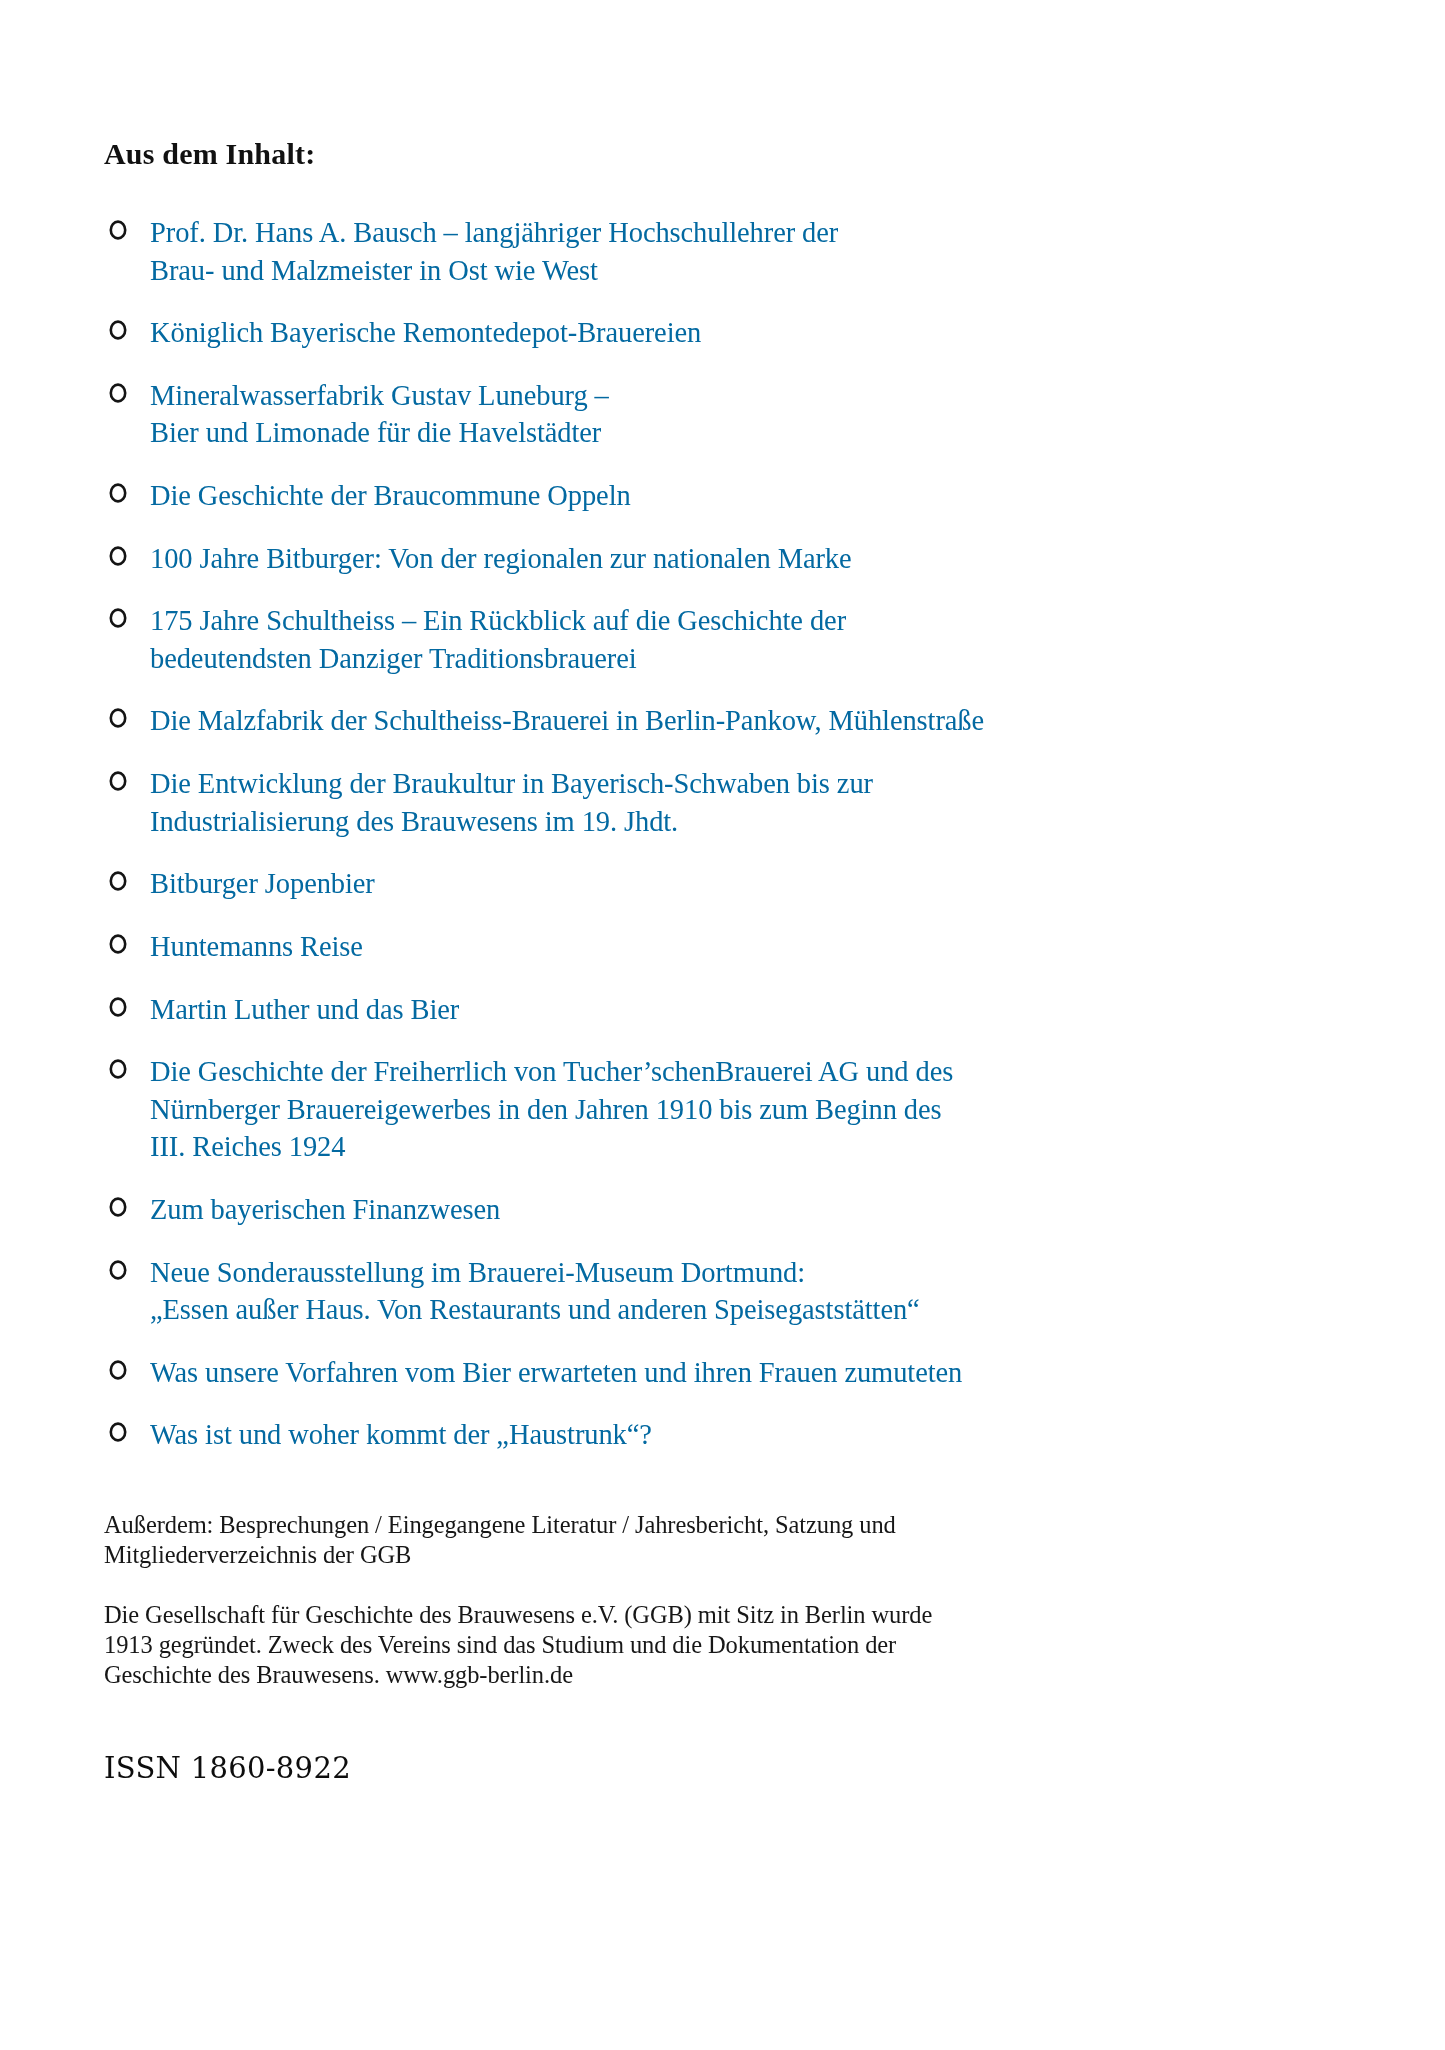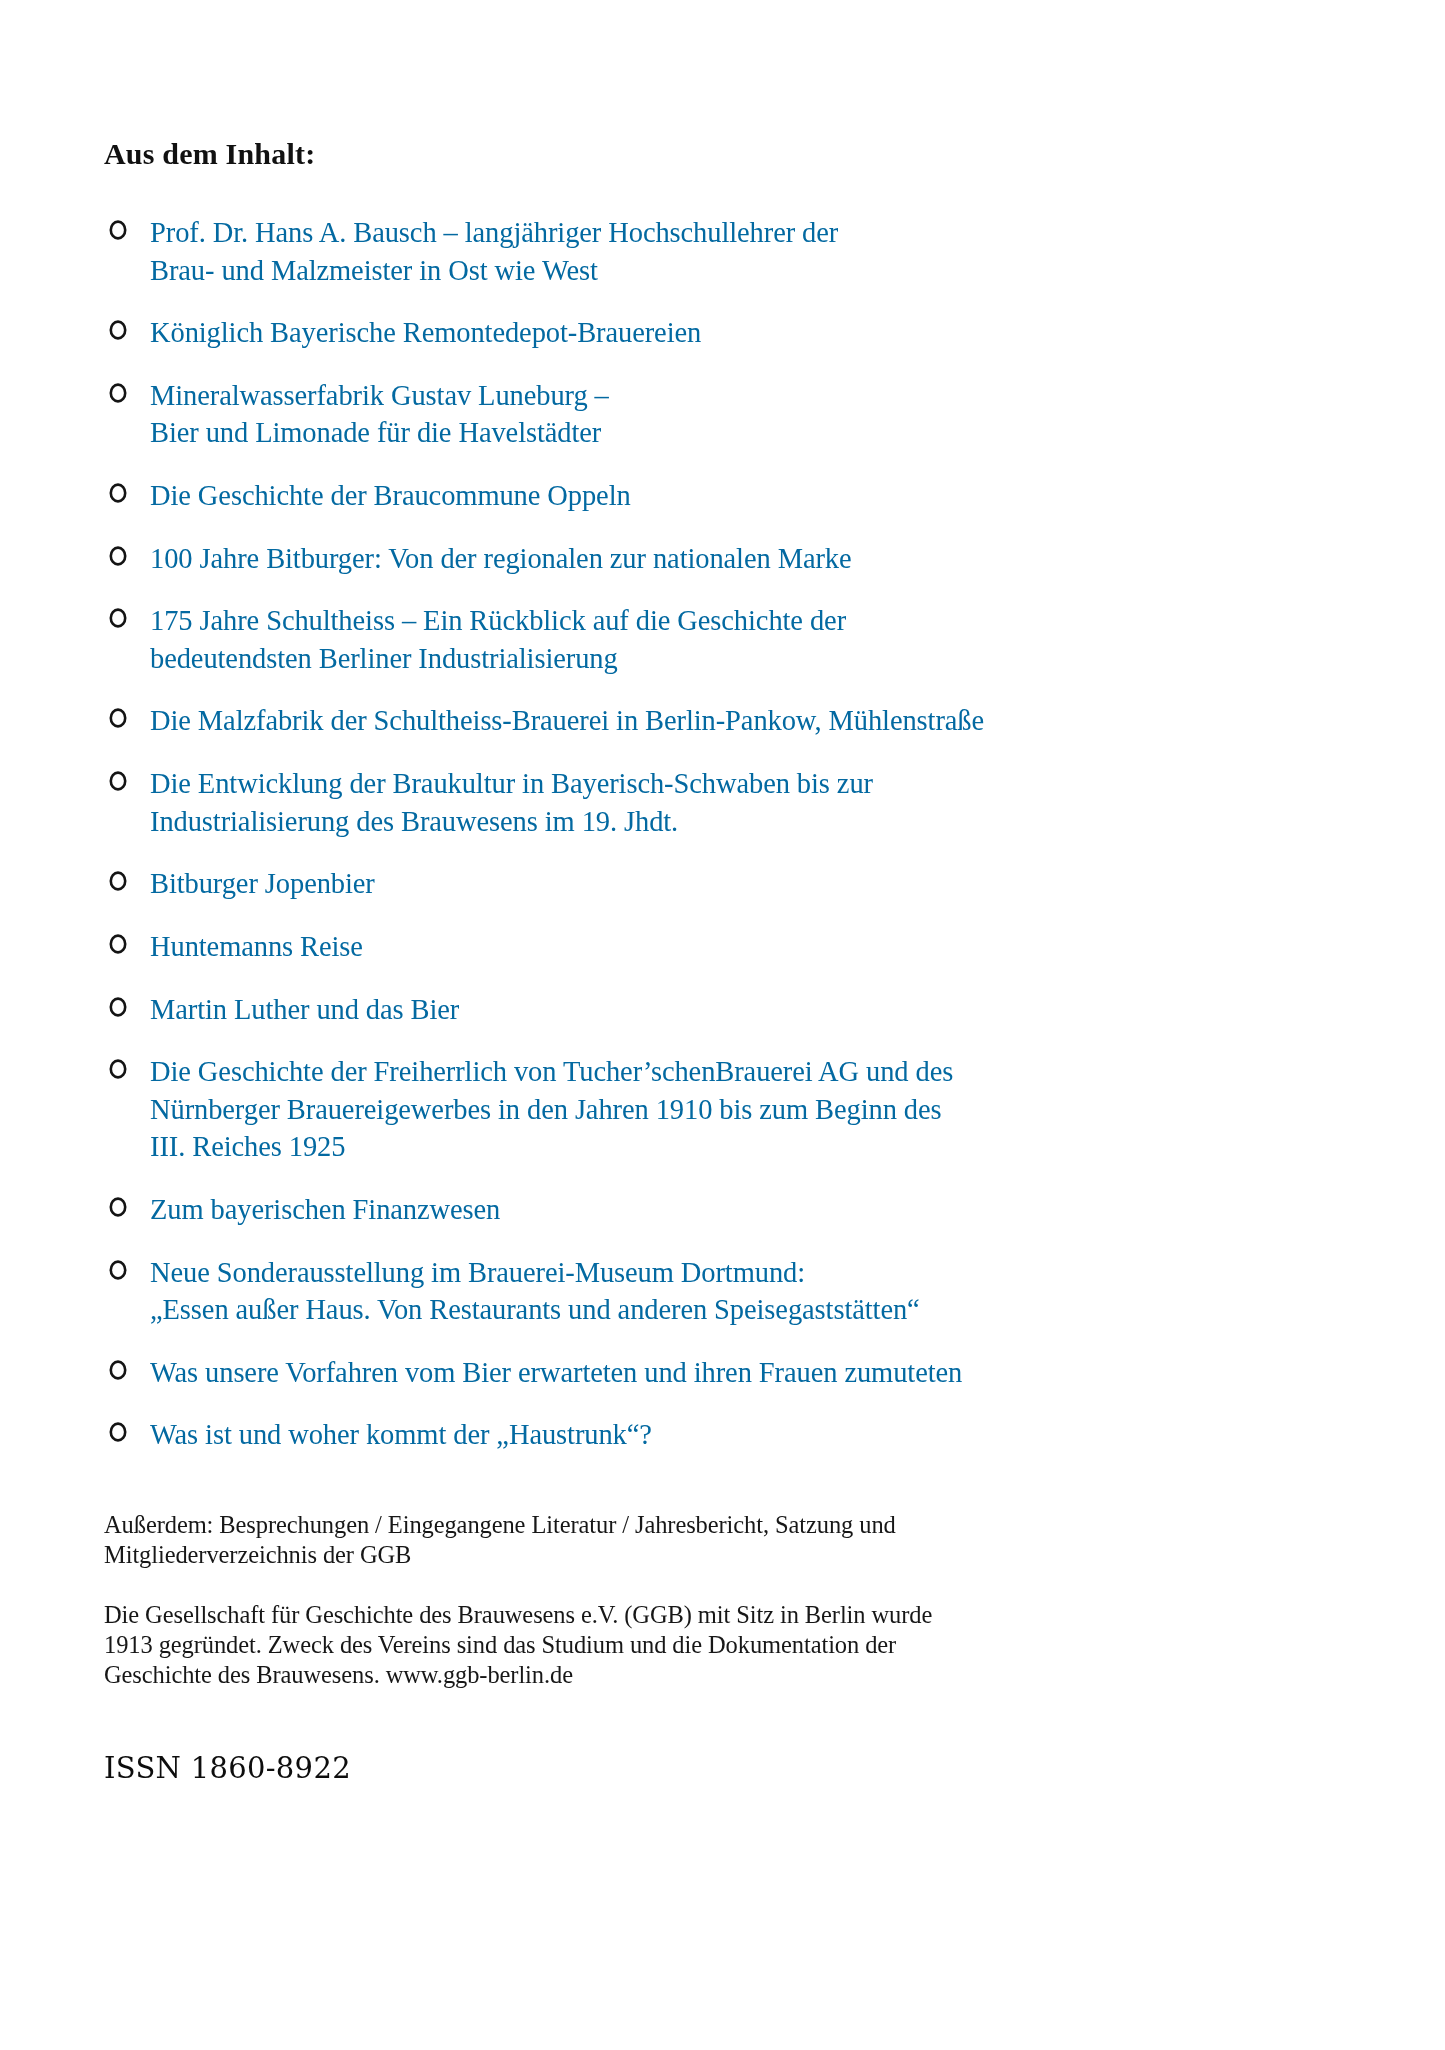--- a/index.html
+++ b/index.html
@@ -149,21 +149,21 @@
         <span class="toc-lines">
           <span class="toc-line">100 Jahre Bitburger: Von der regionalen zur nationalen Marke</span>
         </span>
       </li>
       <li class="toc-item">
         <span class="toc-bullet"><svg width="20" height="26" viewBox="0 0 20 26" aria-hidden="true">
             <ellipse cx="10" cy="16" rx="7.2" ry="8.4" fill="none" stroke="#141414" stroke-width="2.6"></ellipse>
           </svg></span>
         <span class="toc-lines">
           <span class="toc-line">175 Jahre Schultheiss – Ein Rückblick auf die Geschichte der</span>
-          <span class="toc-line">bedeutendsten Berliner Industrialisierung</span>
+          <span class="toc-line">bedeutendsten Danziger Traditionsbrauerei</span>
         </span>
       </li>
       <li class="toc-item">
         <span class="toc-bullet"><svg width="20" height="26" viewBox="0 0 20 26" aria-hidden="true">
             <ellipse cx="10" cy="16" rx="7.2" ry="8.4" fill="none" stroke="#141414" stroke-width="2.6"></ellipse>
           </svg></span>
         <span class="toc-lines">
           <span class="toc-line">Die Malzfabrik der Schultheiss-Brauerei in Berlin-Pankow, Mühlenstraße</span>
         </span>
       </li>
@@ -200,21 +200,21 @@
           <span class="toc-line">Martin Luther und das Bier</span>
         </span>
       </li>
       <li class="toc-item">
         <span class="toc-bullet"><svg width="20" height="26" viewBox="0 0 20 26" aria-hidden="true">
             <ellipse cx="10" cy="16" rx="7.2" ry="8.4" fill="none" stroke="#141414" stroke-width="2.6"></ellipse>
           </svg></span>
         <span class="toc-lines">
           <span class="toc-line">Die Geschichte der Freiherrlich von Tucher’schenBrauerei AG und des</span>
           <span class="toc-line">Nürnberger Brauereigewerbes in den Jahren 1910 bis zum Beginn des</span>
-          <span class="toc-line">III. Reiches 1925</span>
+          <span class="toc-line">III. Reiches 1924</span>
         </span>
       </li>
       <li class="toc-item">
         <span class="toc-bullet"><svg width="20" height="26" viewBox="0 0 20 26" aria-hidden="true">
             <ellipse cx="10" cy="16" rx="7.2" ry="8.4" fill="none" stroke="#141414" stroke-width="2.6"></ellipse>
           </svg></span>
         <span class="toc-lines">
           <span class="toc-line">Zum bayerischen Finanzwesen</span>
         </span>
       </li>

